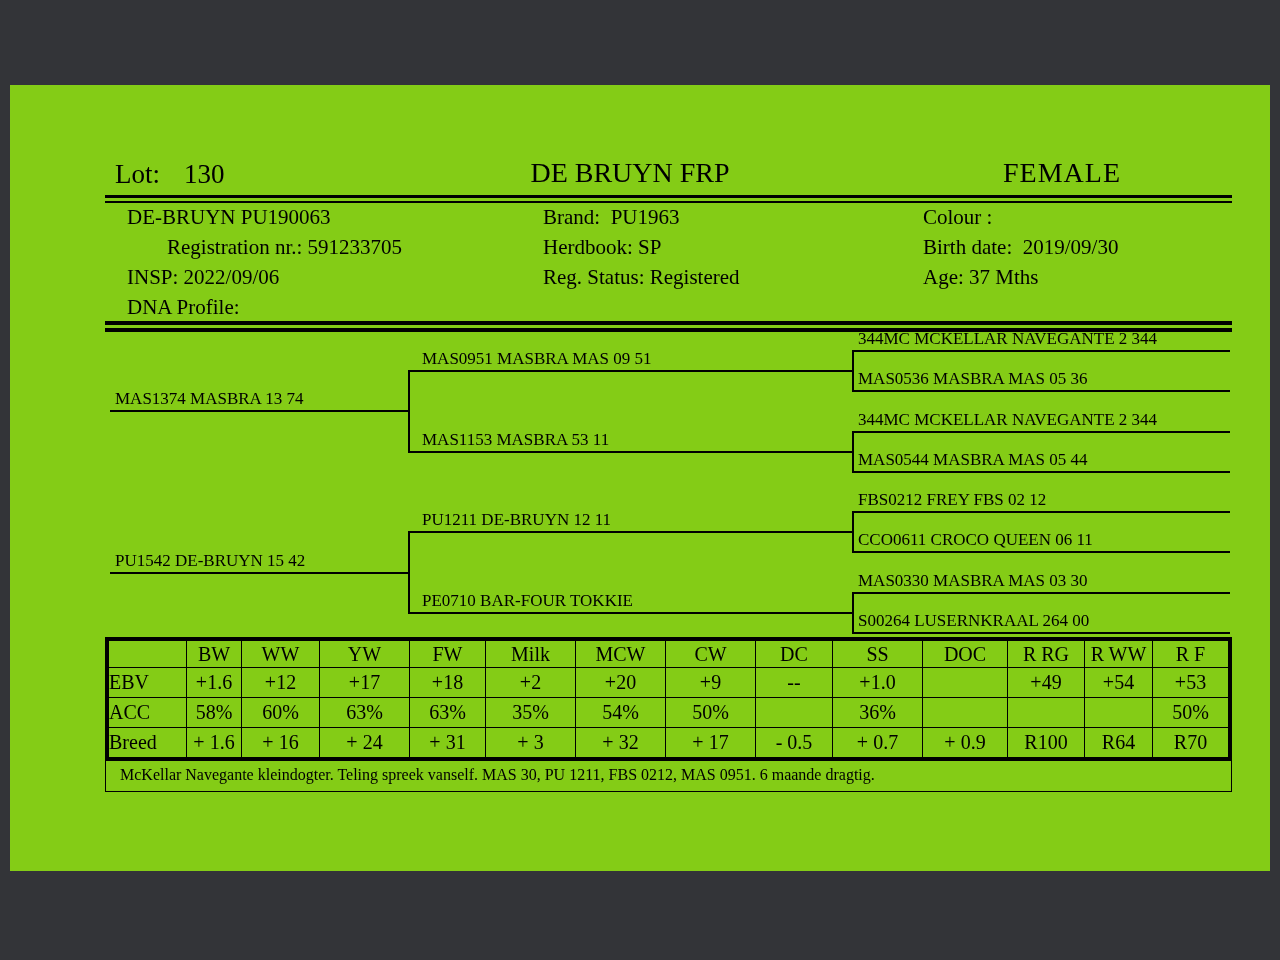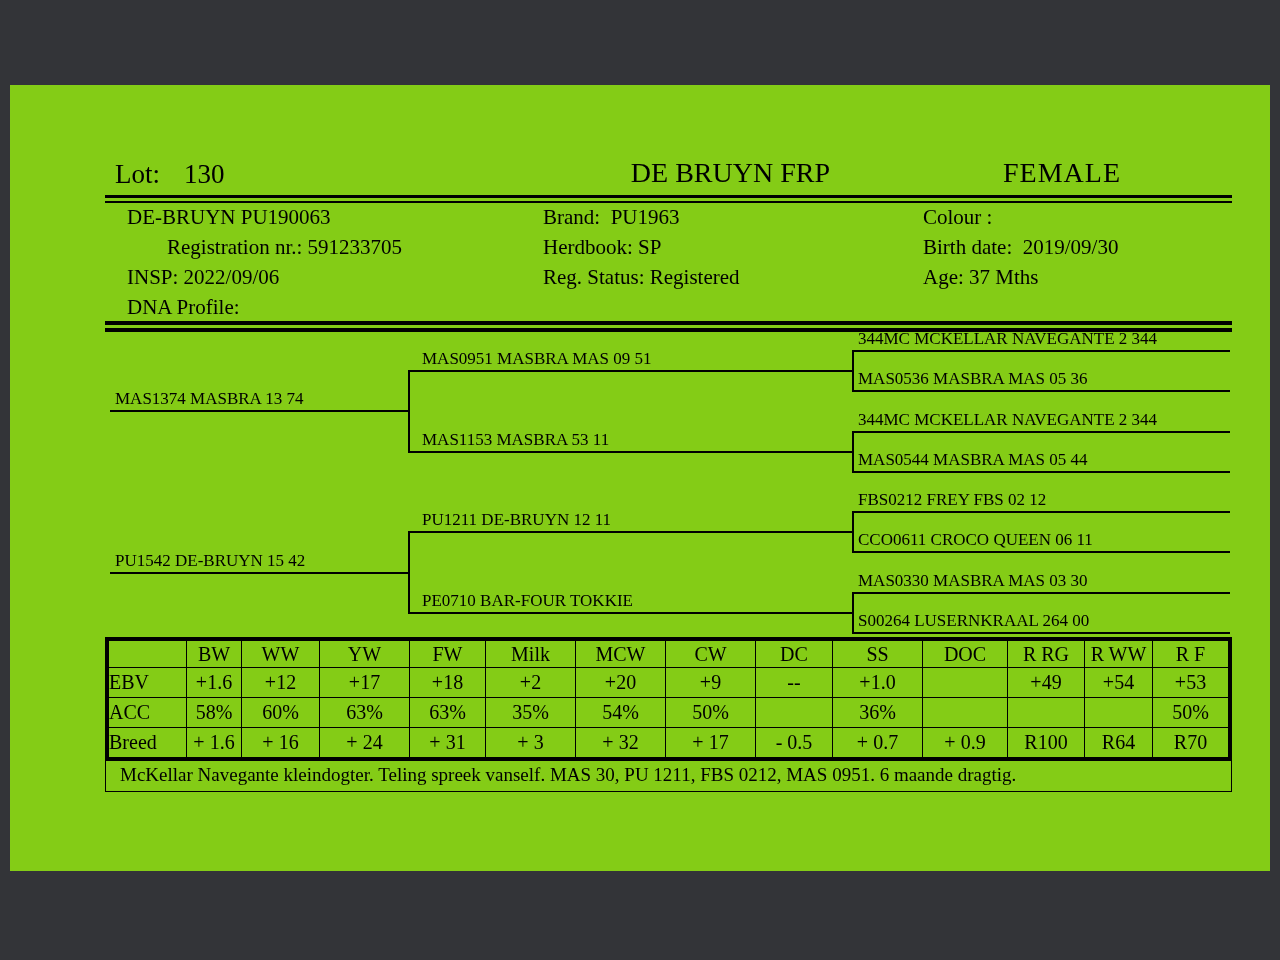--- a/index.html
+++ b/index.html
@@ -5,33 +5,33 @@
   * { margin:0; padding:0; box-sizing:border-box; }
   html, body { width:1280px; height:960px; }
   body { background:#333438; position:relative; font-family:"Liberation Serif", serif; color:#000; overflow:hidden; }
   .page { position:absolute; left:10px; top:85px; width:1260px; height:786px; background:#84cc16; }
   .hline { position:absolute; height:2px; background:#000; }
   .vline { position:absolute; width:2px; background:#000; }
   .rule-a { position:absolute; height:8px; border-top:3px solid #000; border-bottom:2px solid #000; }
   .rule-b { position:absolute; height:11px; border-top:4px solid #000; border-bottom:4px solid #000; }
   .hdr-lot { position:absolute; left:105px; top:74px; font-size:27px; }
   .hdr-lot .num { margin-left:24px; }
-  .hdr-title { position:absolute; left:420px; top:72px; width:400px; text-align:right; font-size:28px; }
+  .hdr-title { position:absolute; left:420px; top:72px; width:400px; text-align:center; font-size:28px; }
   .hdr-sex { position:absolute; left:993px; top:72px; font-size:28px; letter-spacing:1px; }
   .detail { position:absolute; font-size:21px; white-space:pre; }
   .ped { position:absolute; font-size:17px; white-space:pre; }
   .ebv { position:absolute; left:95px; top:552px; width:1127px; height:124px; border:4px solid #000;
          display:grid;
          grid-template-columns:78px 55px 78px 90px 76px 90px 90px 90px 77px 90px 85px 77px 68px 1fr;
          grid-template-rows:27px 30px 30px 1fr; }
   .ebv > div { border-right:1px solid #000; border-bottom:1px solid #000; display:flex; align-items:center; justify-content:center; font-size:20px; overflow:hidden;text-align:right; }
   .ebv > div:nth-child(14n) { border-right:none; }
   .ebv > div:nth-child(n+43) { border-bottom:none; }
   .ebv > div.lbl { justify-content:flex-start; padding-left:0; }
-  .notes-box { position:absolute; left:95px; top:676px; width:1127px; height:31px; border:1px solid #000; border-top:none; font-size:19px; line-height:28px; padding-left:14px; white-space:pre; }
+  .notes-box { position:absolute; left:95px; top:676px; width:1127px; height:31px; border:1px solid #000; border-top:none; font-size:16px; line-height:28px; padding-left:14px; white-space:pre; }
   .dam-box { position:absolute; left:95px; top:707px; width:1127px; height:53px; border:1px solid #000; border-top:none; font-size:21px; }
   .dam-box span { position:absolute; white-space:pre; }
 </style>
 </head>
 <body>
 
 <div class="page">
 
   <div class="hdr-lot">
     <span>Lot:</span><span class="num">130</span>

